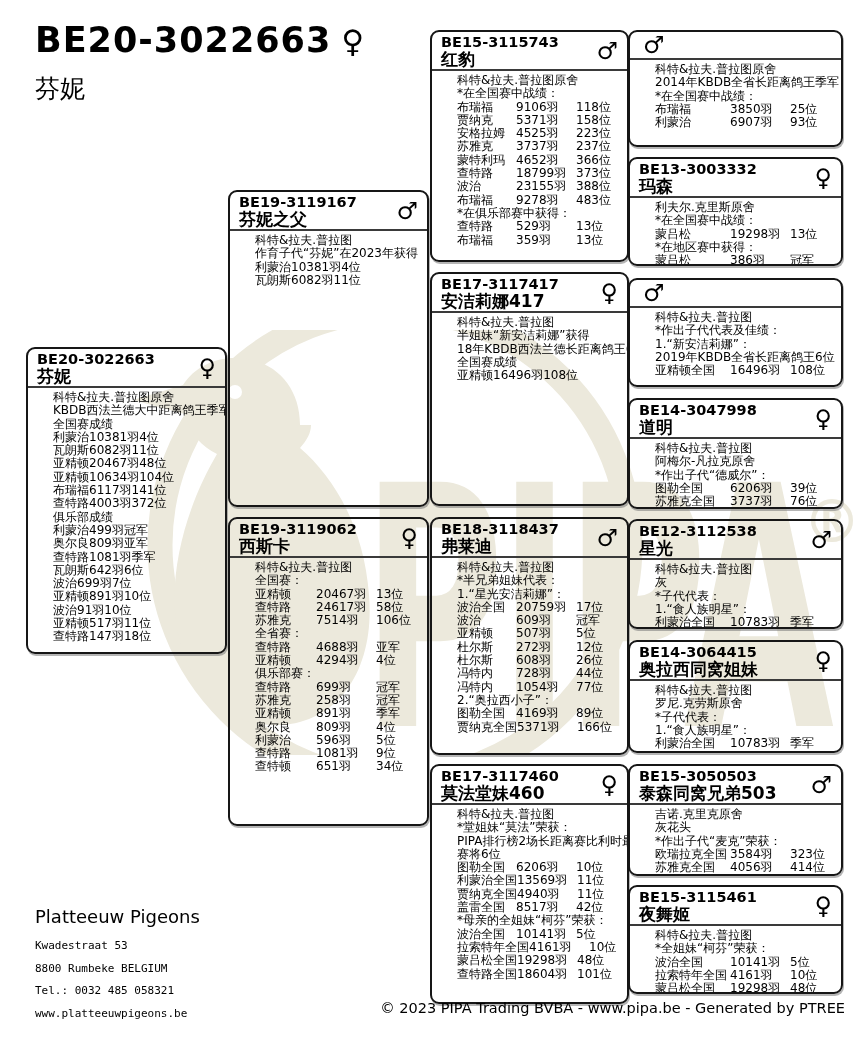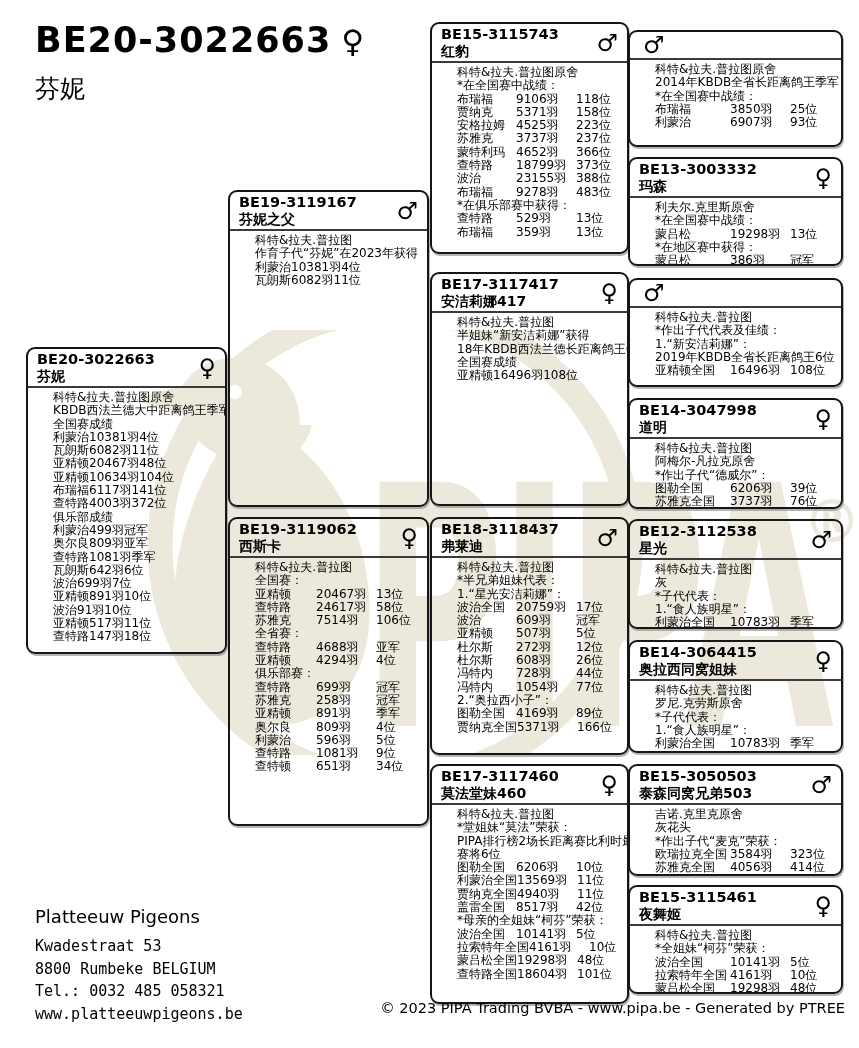--- a/index.html
+++ b/index.html
@@ -14,33 +14,33 @@
               letter-spacing:1px;z-index:2;}
   .page-title .sexglyph{font-size:31px;font-weight:normal;margin-left:10px;}
   .page-subtitle{position:absolute;left:35px;top:72px;font-size:25px;z-index:2;}
 
   
   .pbox{position:absolute;border:2px solid #161616;border-radius:9px;z-index:1;
         box-shadow:1px 2px 0 rgba(120,120,120,.55);overflow:hidden;background:transparent;}
   .bx-head{display:flex;justify-content:space-between;align-items:center;
            padding:2px 9px 2px 9px;border-bottom:2px solid #3a3a3a;}
   .bx-ring{font-weight:bold;font-size:14.5px;line-height:16.5px;}
-  .bx-name{font-weight:bold;font-size:14px;line-height:16.5px;}
+  .bx-name{font-weight:bold;font-size:17px;line-height:16.5px;}
   .bx-sex{font-size:24px;font-weight:bold;line-height:22px;padding-left:4px;}
   .bx-body{padding:3px 9px 2px 25px;font-size:12px;line-height:13.3px;}
   .ln{white-space:nowrap;}
   .ln.cols{display:flex;}
   .cols .c0{flex:1 1 auto;text-align:left;}
   .cols .c1{min-width:60px;text-align:left;}
   .cols .c2{min-width:42px;text-align:left;}
 
   
   .loft{position:absolute;left:35px;top:906px;z-index:2;}
   .loft-name{font-size:18px;font-weight:normal;margin-bottom:8px;}
-  .loft-line{font-family:"DejaVu Sans Mono",monospace;font-size:15px;line-height:22.5px;}
+  .loft-line{font-family:"DejaVu Sans Mono",monospace;font-size:11px;line-height:22.5px;}
   .copyright{position:absolute;right:14px;top:1000px;font-size:14.5px;z-index:2;}
 </style>
 </head>
 <body>
 
 <div class="page">
 
   <svg class="watermark" viewBox="0 0 760 425">
     <g fill="#ece9dc" stroke="none">
       <circle cx="300" cy="215" r="235" fill="none" stroke="#ece9dc" stroke-width="25"></circle>
@@ -174,21 +174,21 @@
           <span class="c2">9位</span>
         </div>
         <div class="ln cols">
           <span class="c0">查特顿</span>
           <span class="c1">651羽</span>
           <span class="c2">34位</span>
         </div>
       </div>
     </div>
 
-  <div class="pbox" style="left:430px;top:22px;width:195px;height:228px">
+  <div class="pbox" style="left:430px;top:30px;width:195px;height:228px">
       <div class="bx-head">
         <div class="bx-id">
           <div class="bx-ring">BE15-3115743</div>
           <div class="bx-name">红豹</div>
         </div>
         <div class="bx-sex">♂</div>
       </div>
       <div class="bx-body">
         <div class="ln">科特&amp;拉夫.普拉图原舍</div>
         <div class="ln">*在全国赛中战绩：</div>

